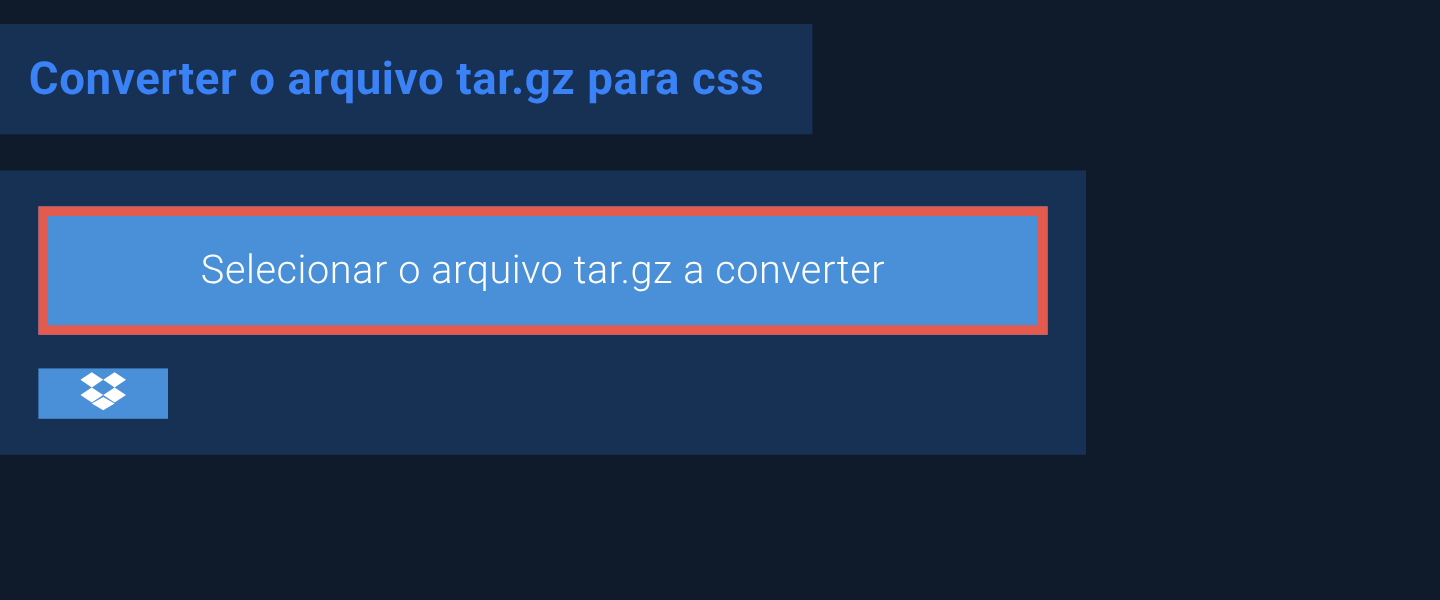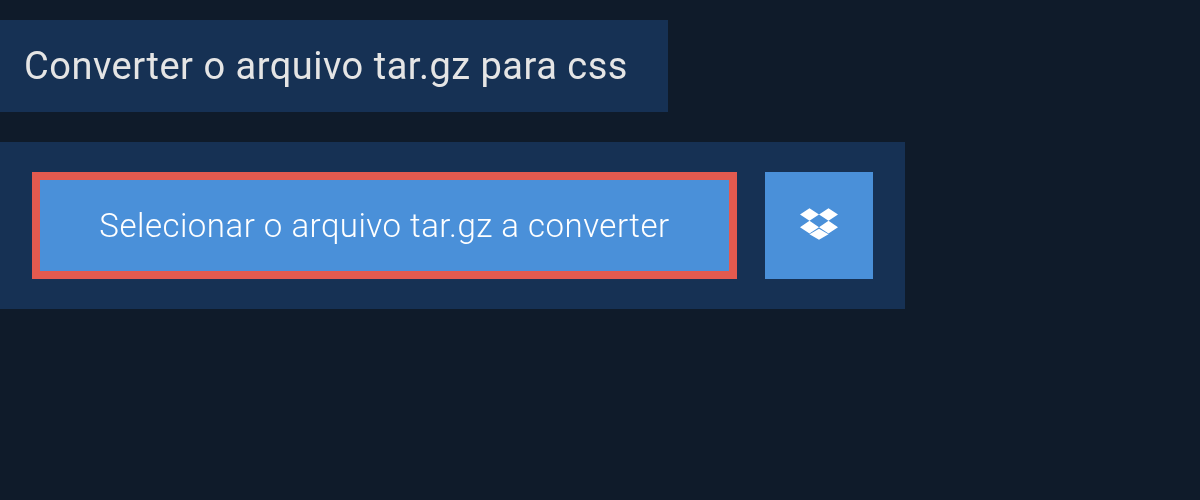--- a/index.html
+++ b/index.html
@@ -14,35 +14,36 @@
       height: 500px;
       overflow: hidden;
     }
     .header-tab {
       display: inline-block;
       background: #163154;
       padding: 24px 40px 24px 24px;
       margin-top: 20px;
     }
     .header-title {
-      color: #e5e5e5;
+      color: #3b82f6;
       font-size: 38px;
-      font-weight: 400;
+      font-weight: 700;
       letter-spacing: 0.5px;
     }
     .content-panel {
       background: #163154;
       padding: 30px 32px;
       margin-top: 30px;
       width: 905px;
     }
     .button-row {
       display: flex;
       gap: 28px;
       align-items: stretch;
+      flex-direction: column;
     }
     .select-button {
       background: #4a90d9;
       border: 8px solid #e35a4f;
       padding: 26px 40px;
       flex: 1;
       display: flex;
       align-items: center;
       justify-content: center;
       cursor: pointer;

